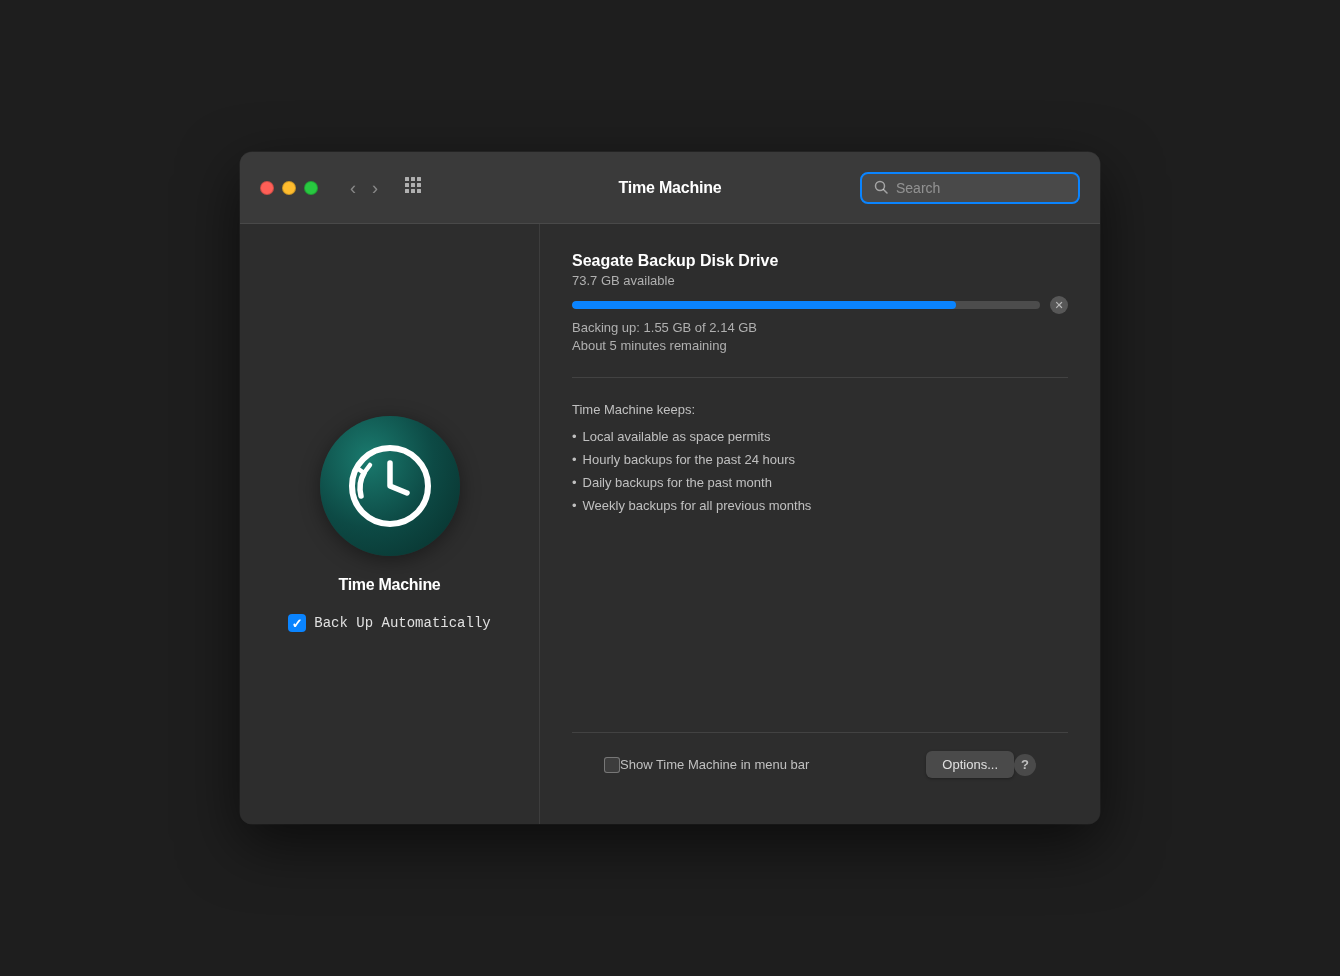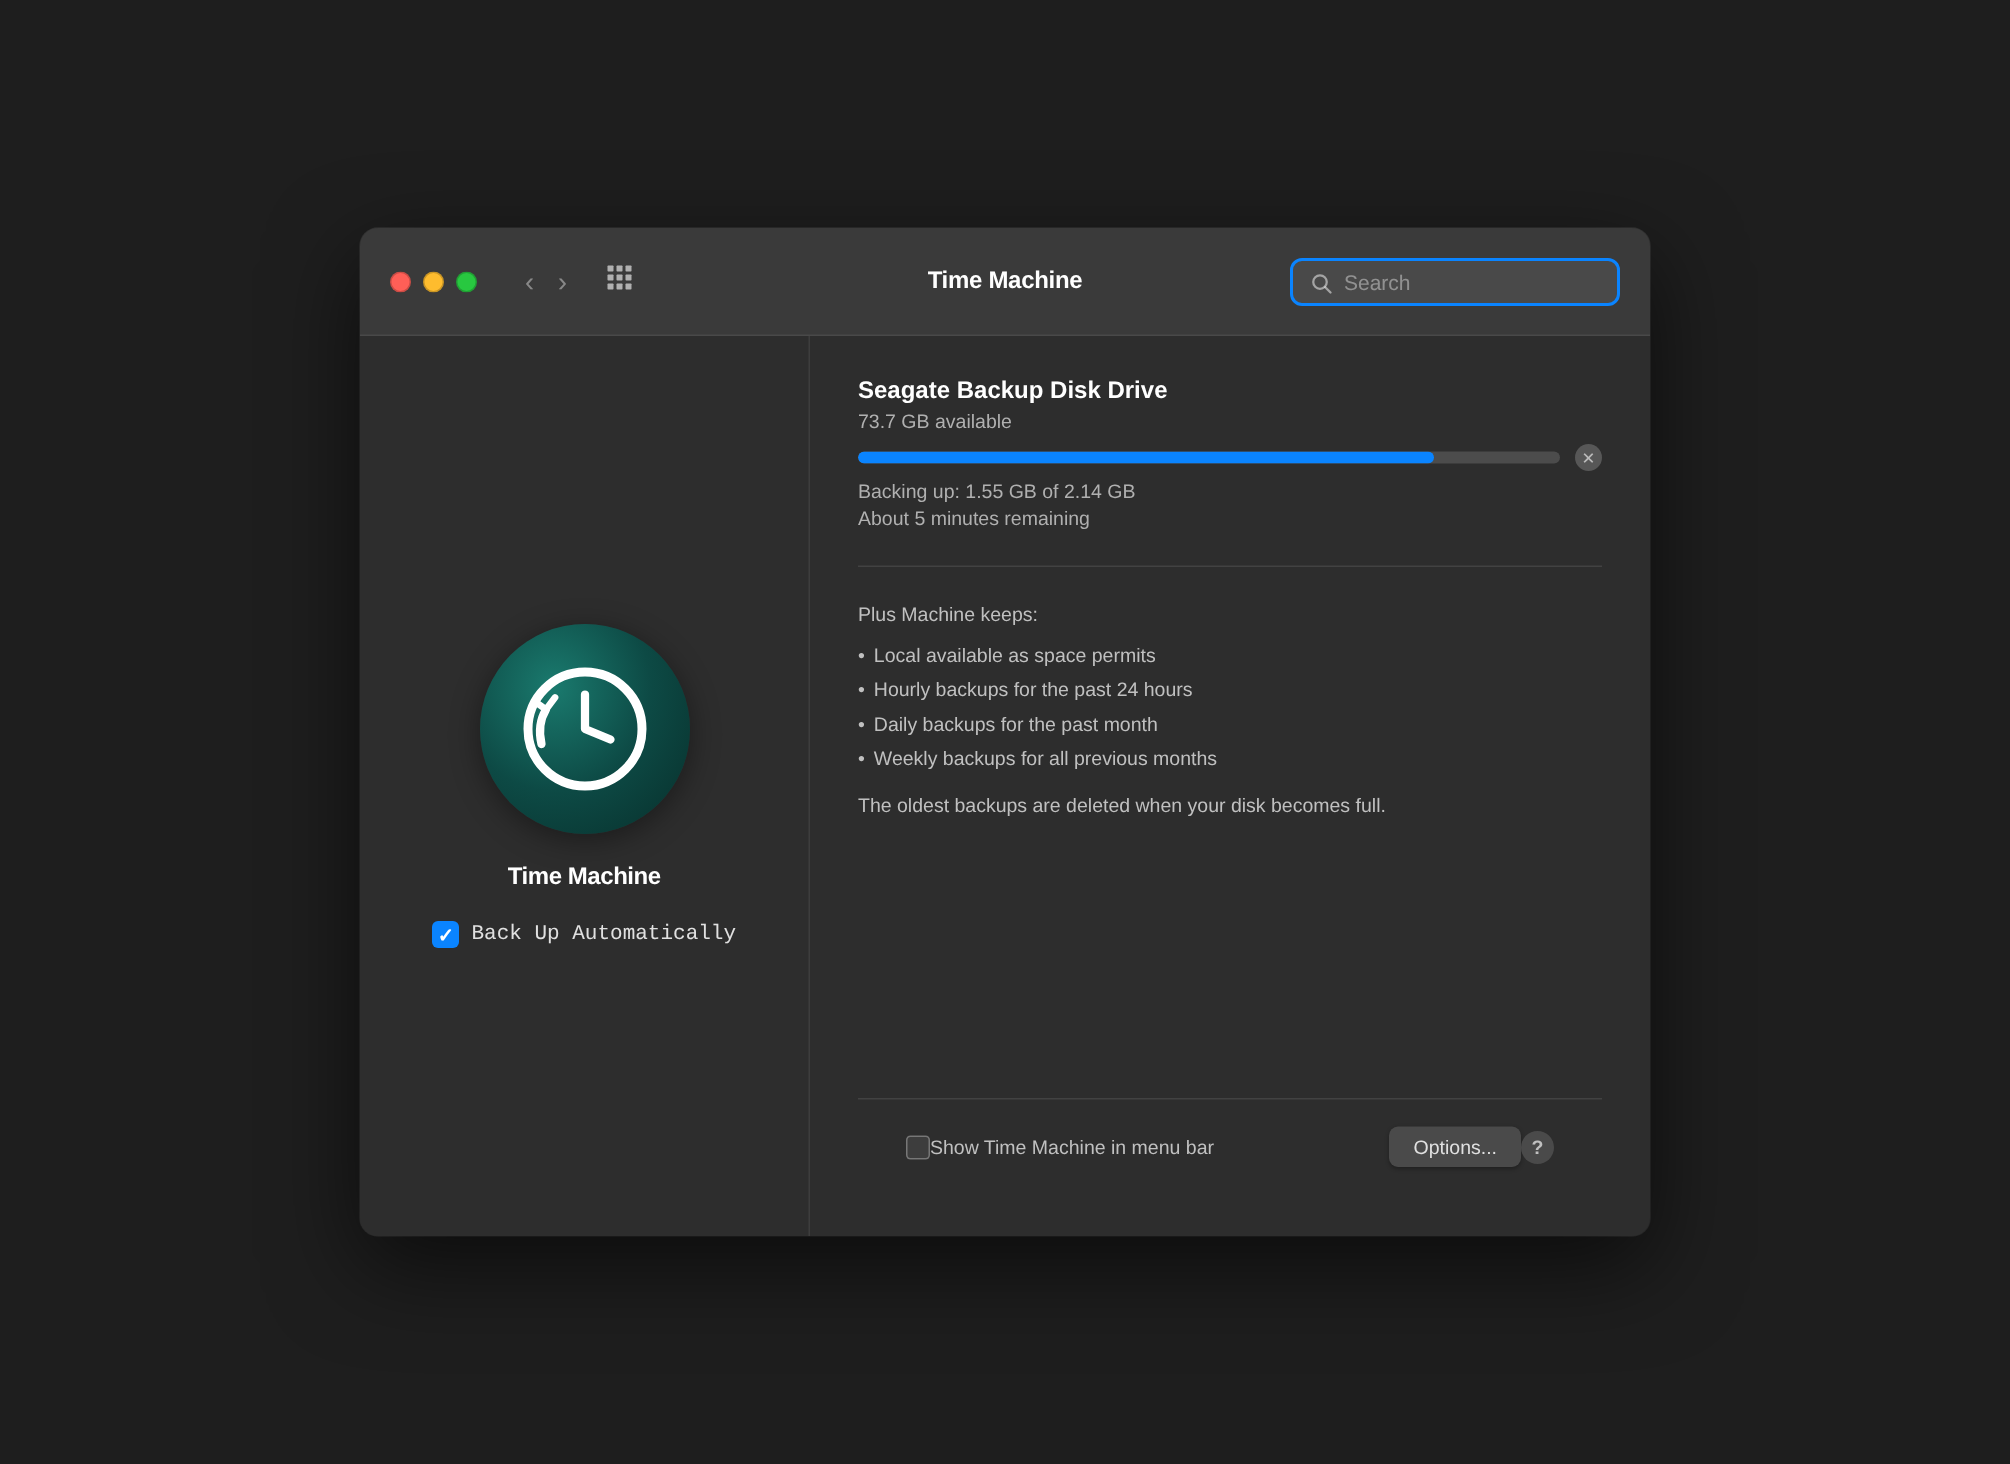--- a/index.html
+++ b/index.html
@@ -85,21 +85,21 @@
       font-weight: 600;
       letter-spacing: -0.2px;
       position: absolute;
       left: 50%;
       transform: translateX(-50%);
     }
 
     .search-box {
       margin-left: auto;
       display: flex;
-      align-items: flex-end;
+      align-items: flex-start;
       background: rgba(255,255,255,0.08);
       border: 2px solid #0a84ff;
       border-radius: 8px;
       padding: 6px 12px;
       gap: 8px;
       width: 220px;
     }
 
     .search-icon-svg {
       color: rgba(255,255,255,0.5);
@@ -460,38 +460,37 @@
               </div>
               <button class="progress-x-btn">✕</button>
             </div>
             <div class="backing-up-text">Backing up: 1.55 GB of 2.14 GB</div>
             <div class="remaining-text">About 5 minutes remaining</div>
           </div>
         </div>
       </div>
 
       <div class="info-section">
-        <div class="keeps-title">Plus Machine keeps:</div>
+        <div class="keeps-title">Time Machine keeps:</div>
         <div class="keeps-item">
           <span class="bullet">•</span>
           <span>Local available as space permits</span>
         </div>
         <div class="keeps-item">
           <span class="bullet">•</span>
           <span>Hourly backups for the past 24 hours</span>
         </div>
         <div class="keeps-item">
           <span class="bullet">•</span>
           <span>Daily backups for the past month</span>
         </div>
         <div class="keeps-item">
           <span class="bullet">•</span>
           <span>Weekly backups for all previous months</span>
         </div>
-        <div class="oldest-note">The oldest backups are deleted when your disk becomes full.</div>
       </div>
 
       <div class="bottom-bar">
         <div class="menubar-checkbox"></div>
         <span class="menubar-label">Show Time Machine in menu bar</span>
         <button class="options-btn">Options...</button>
         <button class="help-btn">?</button>
       </div>
 
     </div>

